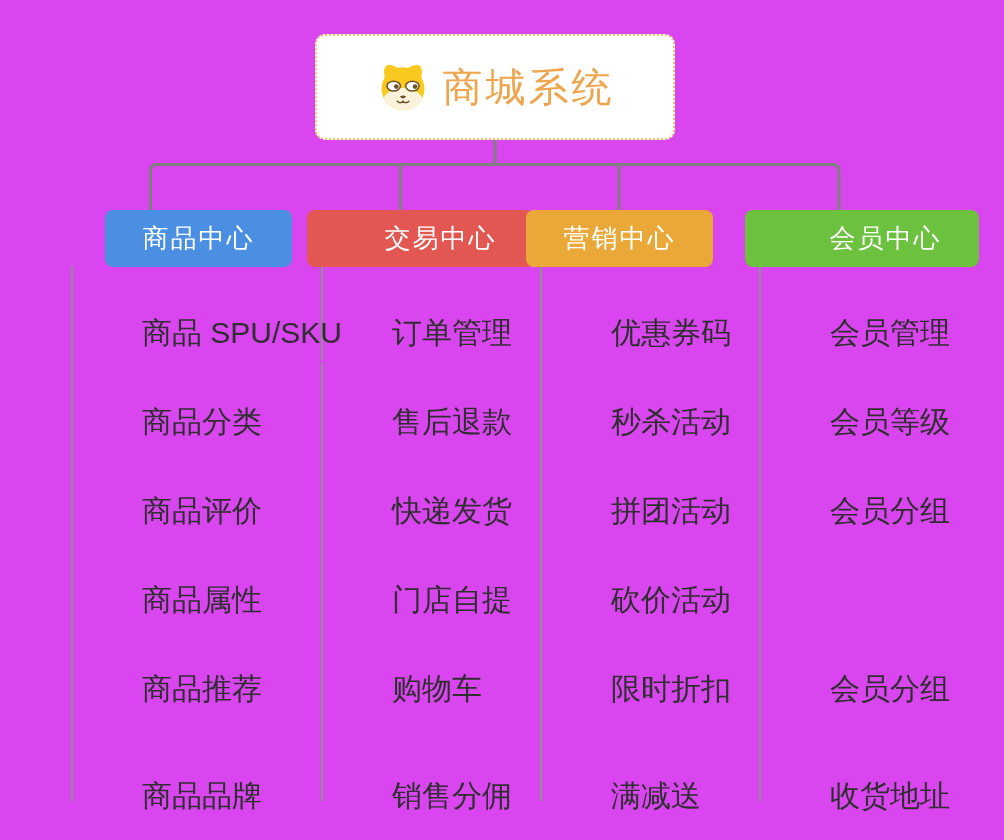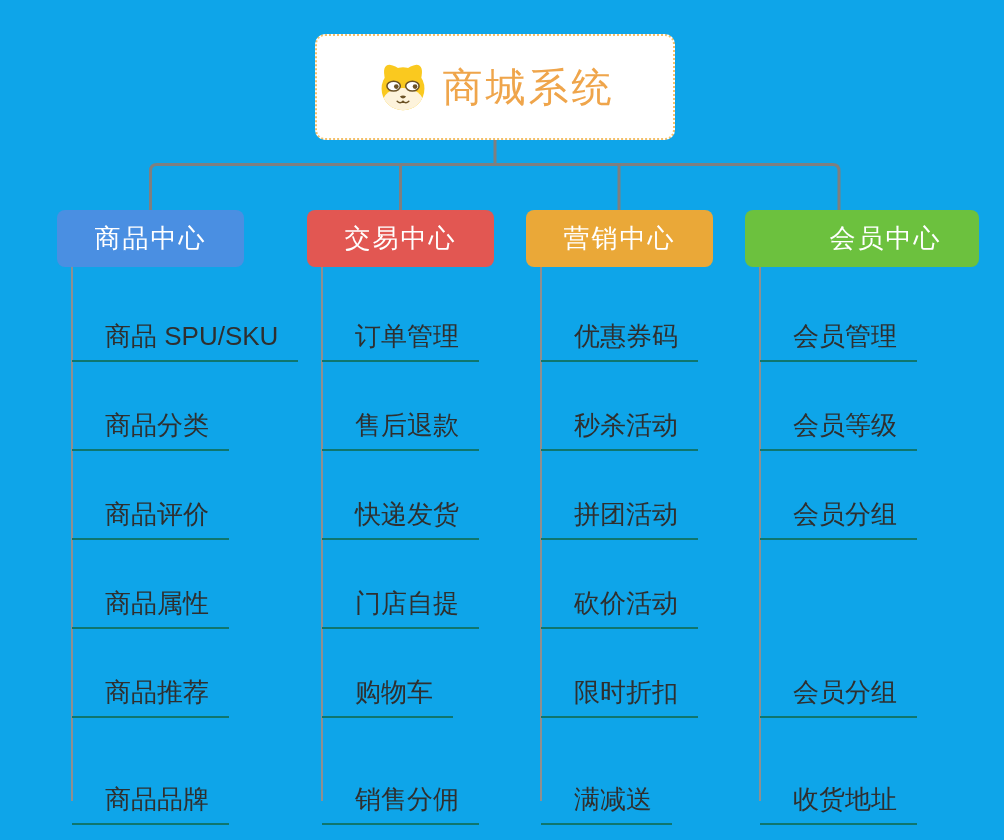--- a/index.html
+++ b/index.html
@@ -1,17 +1,17 @@
 <!DOCTYPE html>
 <html><head>
 <meta charset="utf-8">
 <style>
   html,body{margin:0;padding:0;background:#f7f7f7;}
   .canvas{
-    position:relative;width:1004px;height:840px;background:#0ea5e9;
+    position:relative;width:1004px;height:840px;background:#d946ef;
     font-family:"Liberation Sans","DejaVu Sans",sans-serif;overflow:hidden;
   }
   .connectors{position:absolute;left:0;top:0;pointer-events:none;}
   
   .root-node{
     position:absolute;left:315px;top:34px;width:360px;height:106px;
     background:#ffffff;border:2px dotted #f3c06a;border-radius:10px;
     box-sizing:border-box;display:flex;align-items:center;justify-content:center;gap:13px;
   }
   .dog-icon{display:flex;align-items:center;}
@@ -22,23 +22,23 @@
     color:#ffffff;font-size:26px;letter-spacing:2px;
     display:flex;align-items:center;justify-content:center;
   }
   .b1{left:57px}.b2{left:307px}.b3{left:526px}.b4{left:745px}
   
   .spine{position:absolute;top:267px;width:2px;height:534px;background:#8f8f8f;}
   .s1{left:71px}.s2{left:321px}.s3{left:540px}.s4{left:759px}
   
   .leaf{
     position:absolute;height:48px;box-sizing:content-box;
-    border-bottom:2px solid #0f766e;
+    border-bottom:2px solid #d946ef;
     padding:0 20px 6px 33px;display:flex;align-items:flex-end;
-    font-size:26px;color:#2f2f2f;white-space:nowrap;
+    font-size:30px;color:#2f2f2f;white-space:nowrap;margin-left:37px;
   }
   .c1{left:72px}.c2{left:322px}.c3{left:541px}.c4{left:760px}
   .r1{top:306px}.r2{top:395px}.r3{top:484px}.r4{top:573px}.r5{top:662px}.r6{top:769px}
 </style>
 </head>
 <body>
 
 <div class="canvas">
 
   <svg class="connectors" width="1004" height="840">
@@ -64,22 +64,22 @@
         <ellipse cx="40.5" cy="27" rx="7.5" ry="5.5" fill="#ffffff" stroke="#6b5226" stroke-width="1.7"></ellipse>
         <circle cx="22.5" cy="27.5" r="2.6" fill="#6b5226"></circle>
         <circle cx="43.5" cy="27.5" r="2.6" fill="#6b5226"></circle>
         <path d="M26.5 38.5 Q30 36.5 33.5 38.5 Q30 43 26.5 38.5 Z" fill="#6b5226"></path>
         <path d="M23.5 44 Q26.8 47.5 30 44 Q33.2 47.5 36.5 44" stroke="#6b5226" stroke-width="1.7" fill="none" stroke-linecap="round"></path>
       </svg>
     </span>
     <span class="root-label" style="color: rgb(239, 165, 75);">商城系统</span>
   </div>
 
-  <div class="branch b1" style="background-color: rgb(74, 143, 226);">商品中心</div>
-  <div class="branch b2" style="background-color: rgb(226, 87, 82);">交易中心</div>
+  <div class="branch b1" style="background-color: rgb(74, 143, 226); margin-left: 48px;">商品中心</div>
+  <div class="branch b2" style="background-color: rgb(226, 87, 82); padding-left: 40px;">交易中心</div>
   <div class="branch b3" style="background-color: rgb(234, 168, 56); text-align: right;">营销中心</div>
   <div class="branch b4" style="background-color: rgb(108, 193, 62); padding-left: 47px;">会员中心</div>
 
   <div class="spine s1"></div>
   <div class="spine s2"></div>
   <div class="spine s3"></div>
   <div class="spine s4"></div>
 
   <div class="leaf c1 r1">商品 SPU/SKU</div>
   <div class="leaf c1 r2">商品分类</div>

